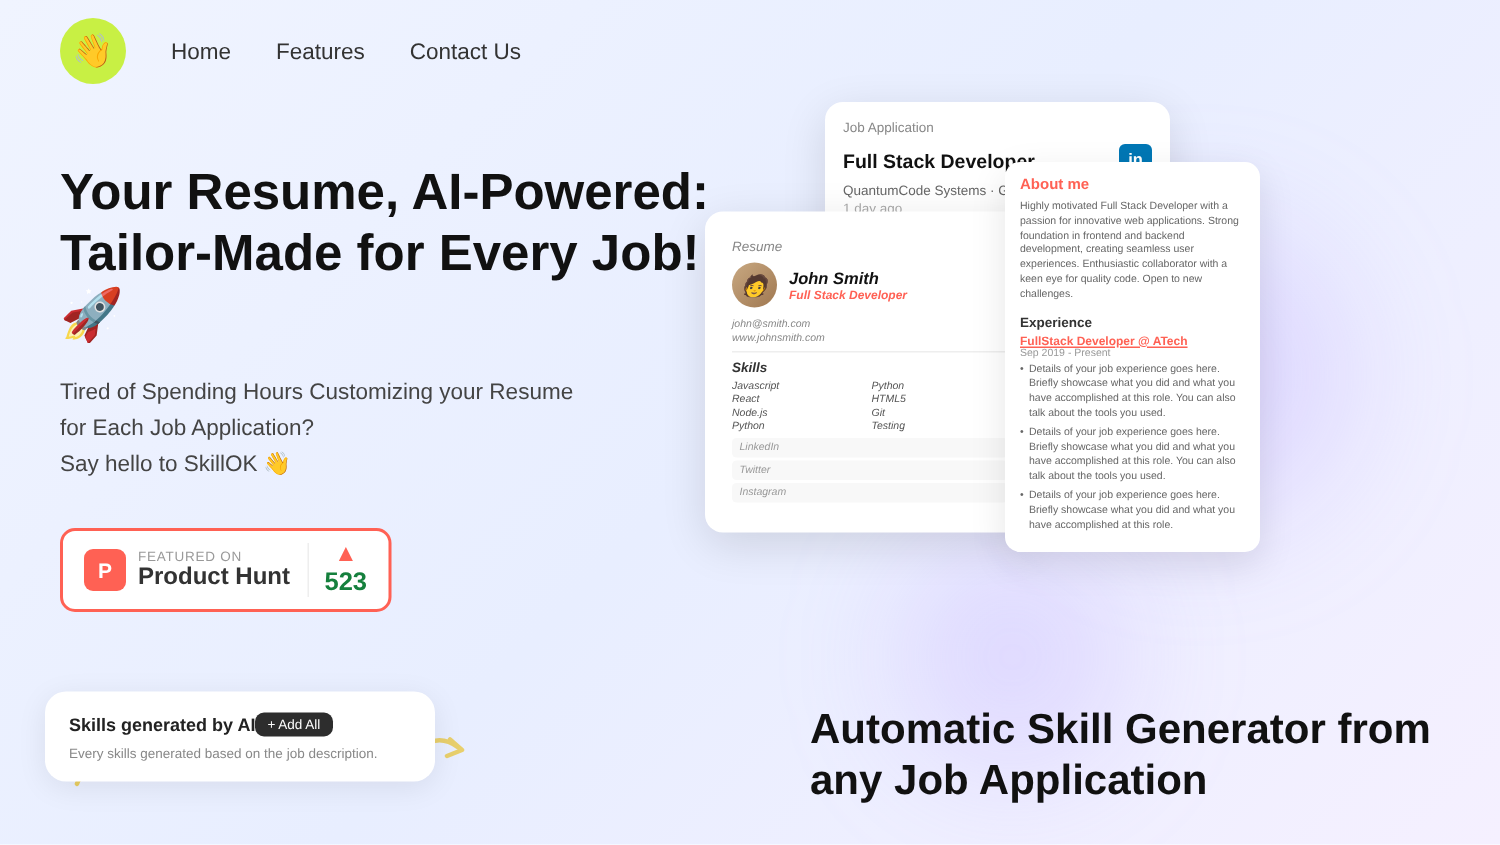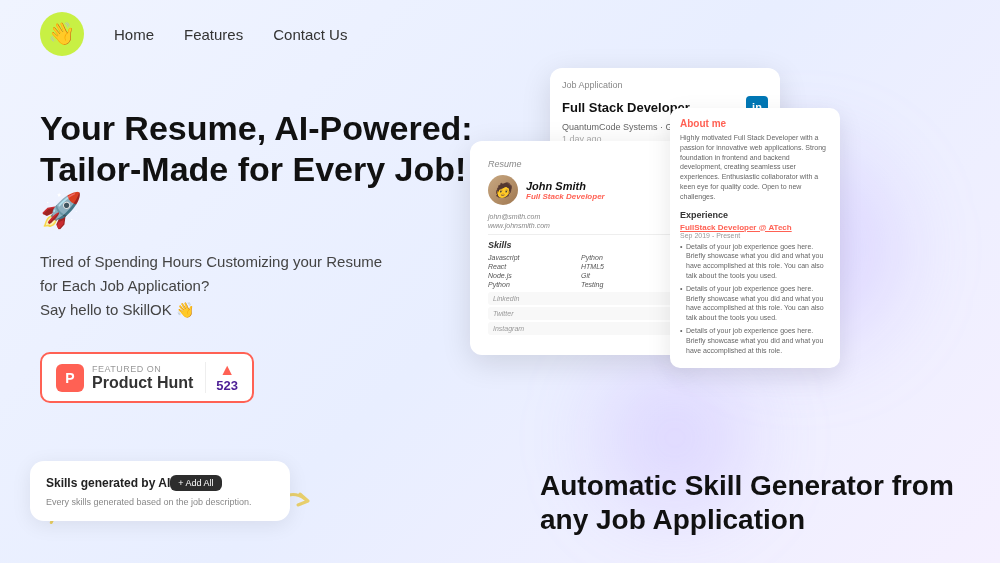--- a/index.html
+++ b/index.html
@@ -116,23 +116,23 @@
       border-left: 1px solid #eee;
       padding-left: 10px;
       margin-left: 4px;
     }
     .ph-arrow {
       color: #ff6154;
       font-size: 16px;
       line-height: 1;
     }
     .ph-count {
-      font-size: 13px;
-      font-weight: 700;
-      color: #4c1d95;
+      font-size: 17px;
+      font-weight: 700;
+      color: #15803d;
     }
 
     
     .hero-right {
       flex: 1;
       position: relative;
     }
 
     
     .job-app-card {

